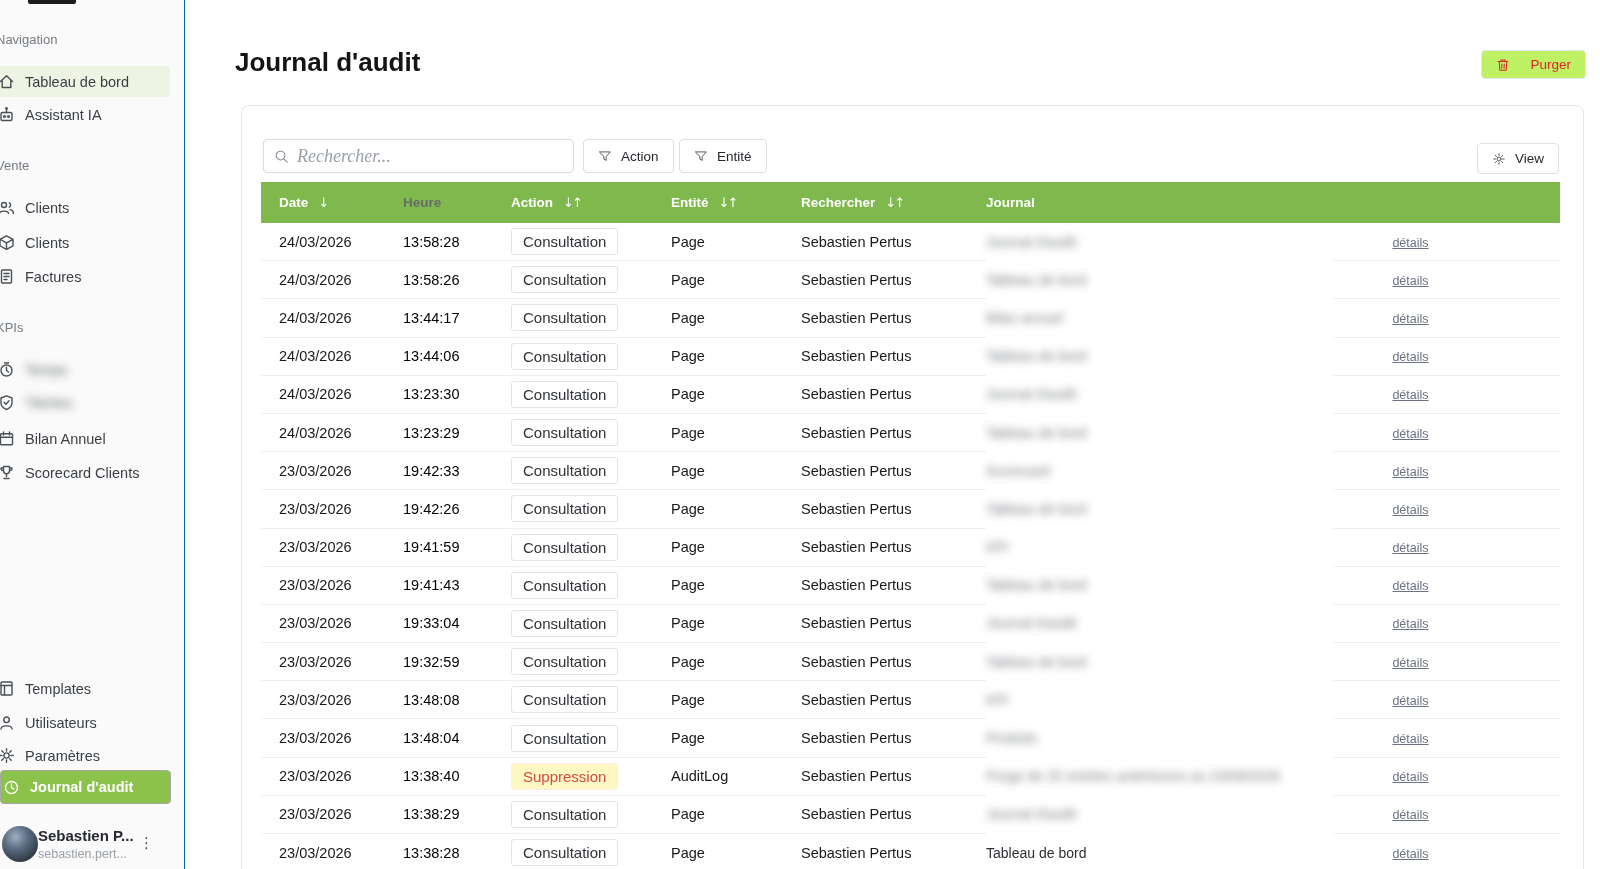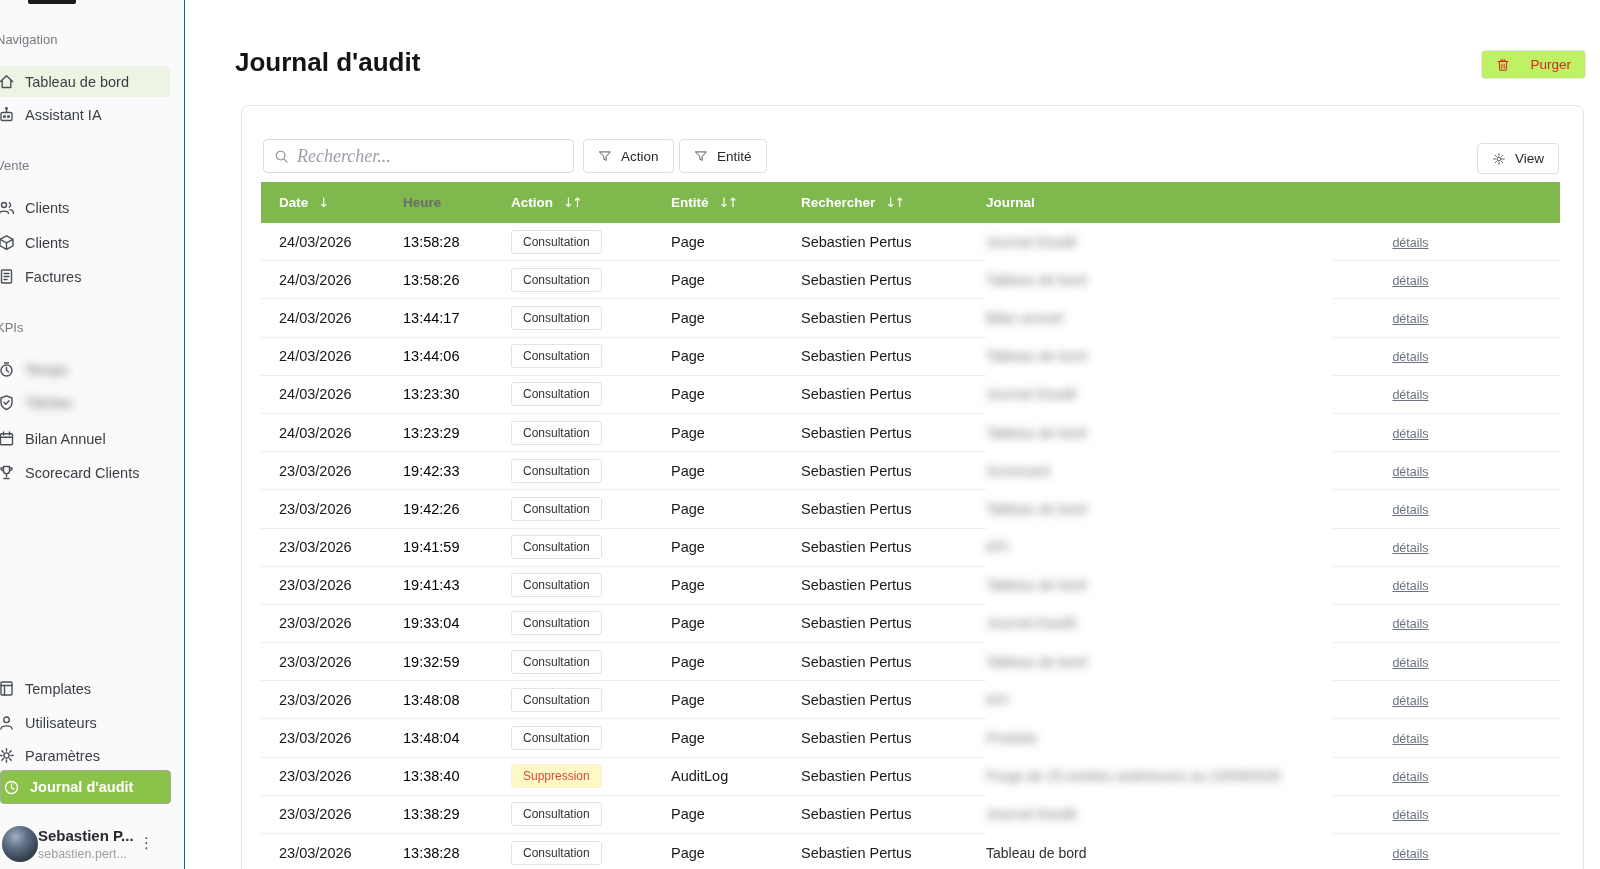--- a/index.html
+++ b/index.html
@@ -67,21 +67,21 @@
   .table-wrap { margin-left:19px; width:1299px; }
   .thead, .trow { display:grid;
     grid-template-columns:124px 108px 160px 130px 185px 375px 1fr;
     padding-left:18px; align-items:center; }
   .thead { height:41px; background:#7fb94d; color:#fff; font-size:13.5px; font-weight:bold; }
   .thead .muted { color:#676d66; }
   .sort-icon { font-size:13px; font-weight:normal; margin-left:10px;
     font-family:"DejaVu Sans",sans-serif; letter-spacing:-2px; }
   .trow { height:38.2px; border-bottom:1px solid #ededed; font-size:14.5px; color:#17191c; }
   .c-time { color:#000000; }
-  .badge { display:inline-block; padding:4px 11px; font-size:12px; border-radius:3px;
+  .badge { display:inline-block; padding:4px 11px; font-size:15px; border-radius:3px;
     background:#fff; border:1px solid #e3e3e3; color:#2f3337; }
   .badge.badge-danger { background:#fef9c3; border-color:#fdebe9; color:#d64848; }
   .c-message { position:relative; z-index:3; }
   .msg { font-size:14px; color:#51565c; white-space:nowrap; }
   .msg.clear { color:#2c2f33; }
   .c-details { text-align:center; padding-right:100px; }
   .details-link { font-size:12.5px; color:#6b7280; text-decoration:underline; cursor:pointer; }
 
   .blur-overlay { position:absolute; left:744px; top:118px; width:347px; height:610px;
     background:#fff; z-index:2; }

